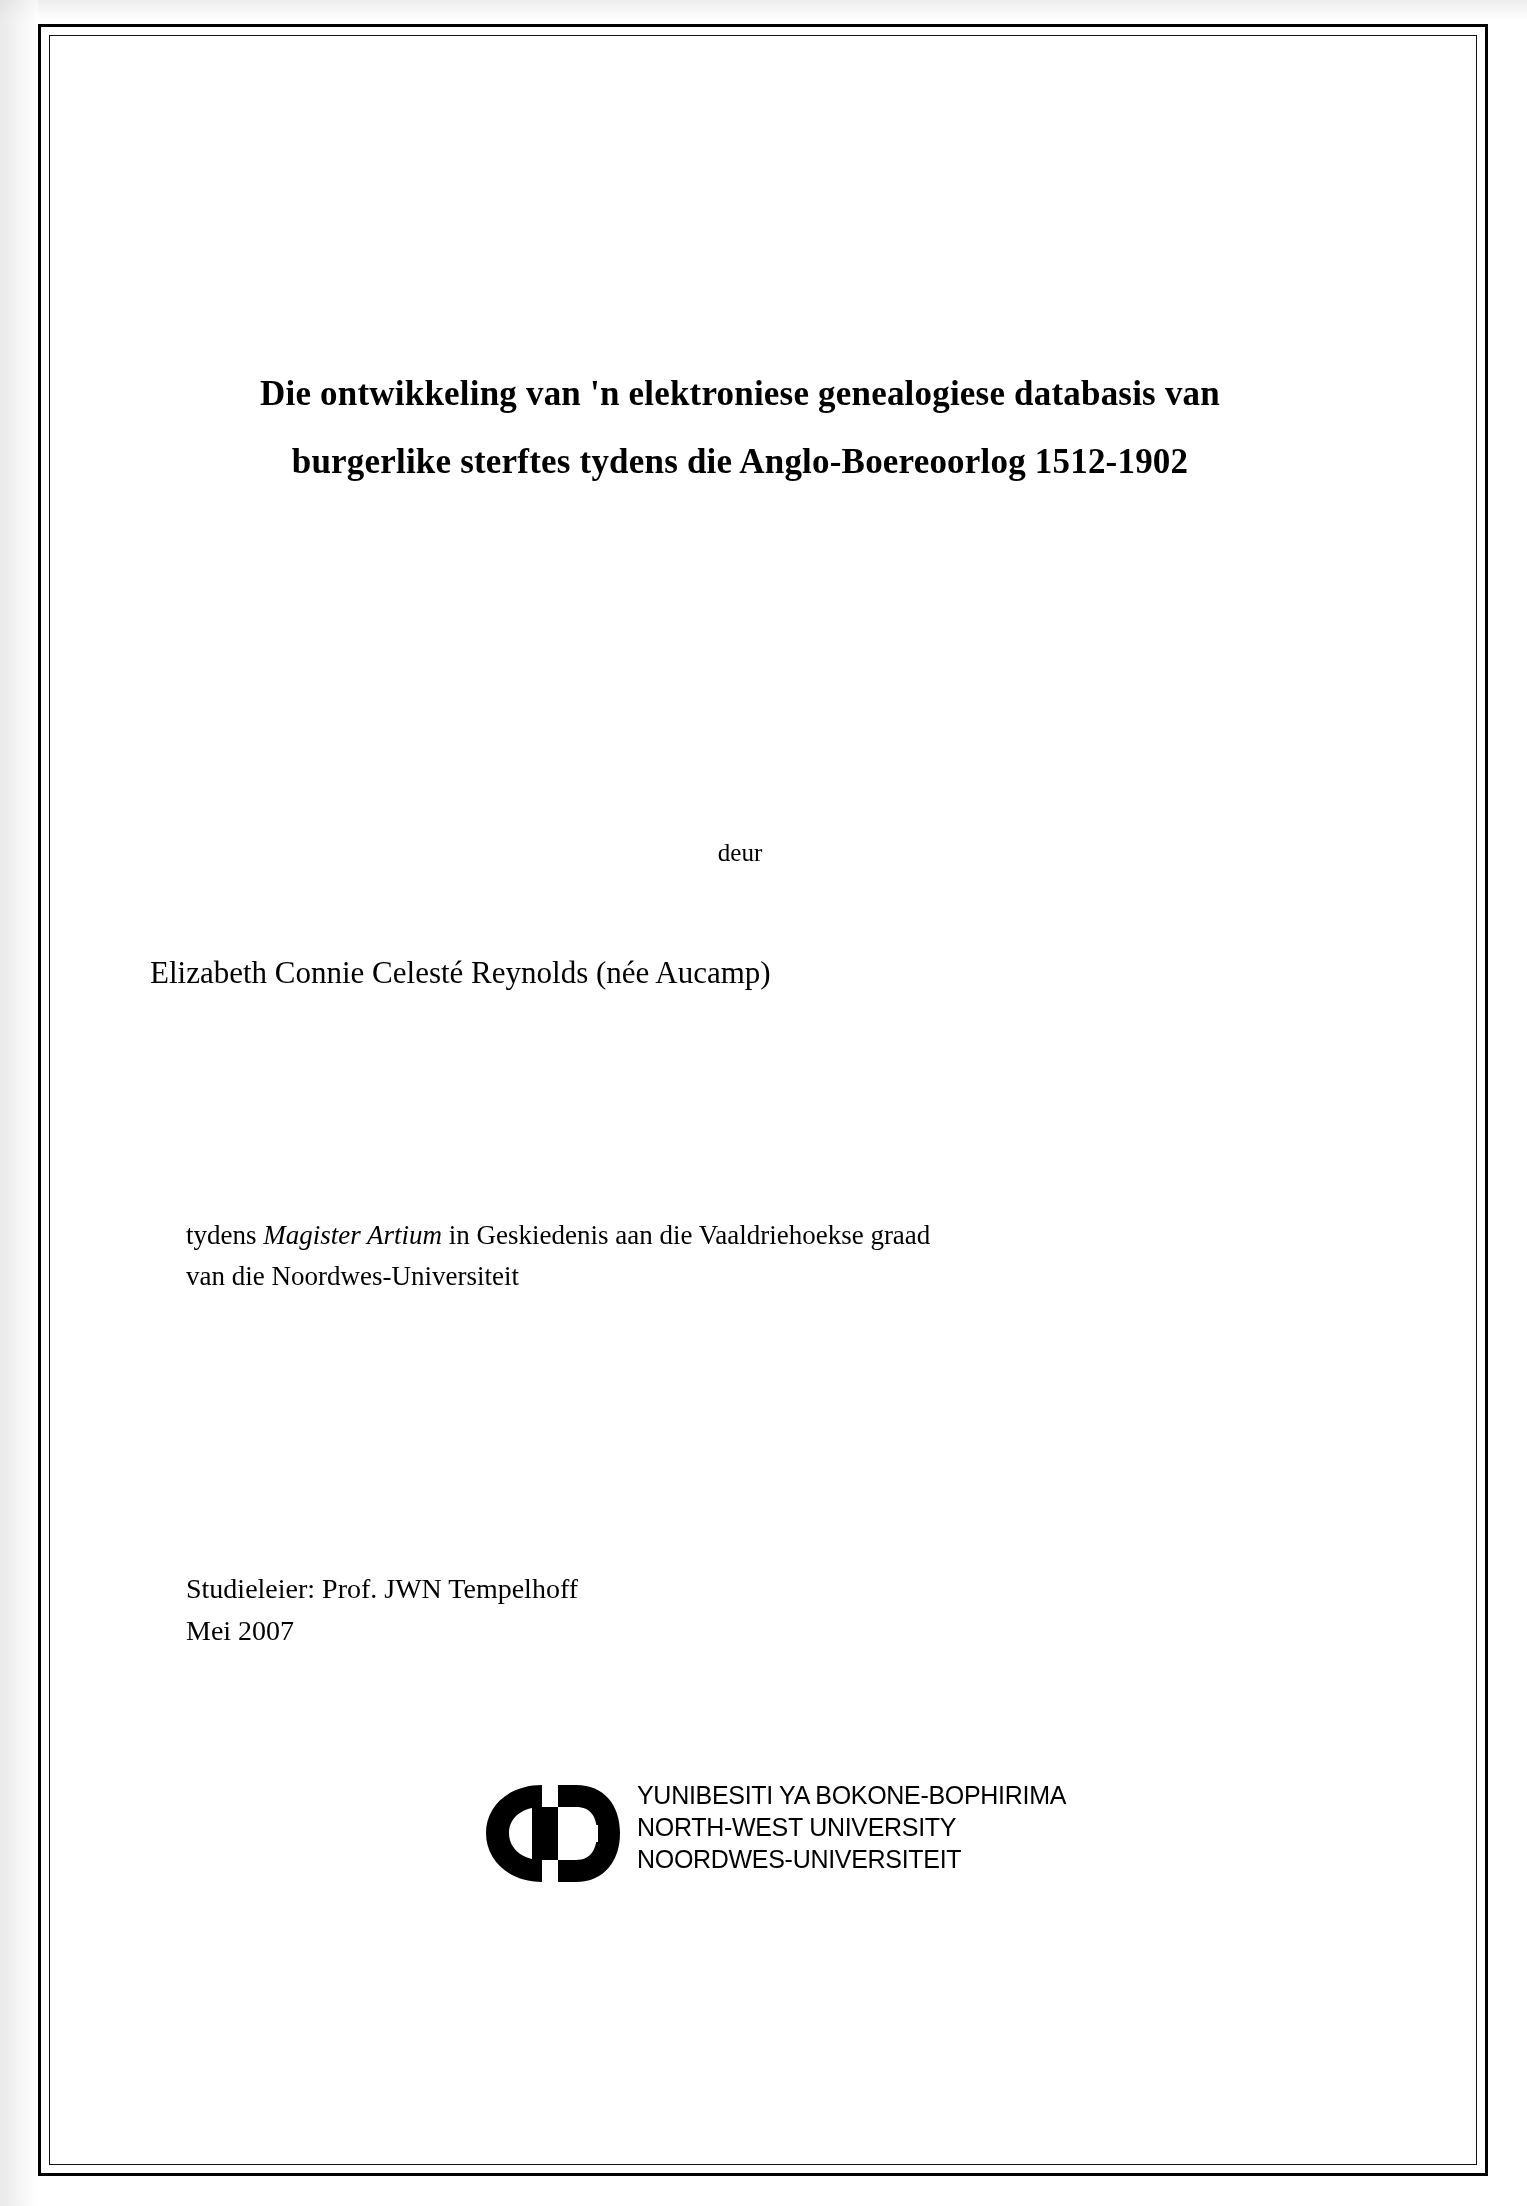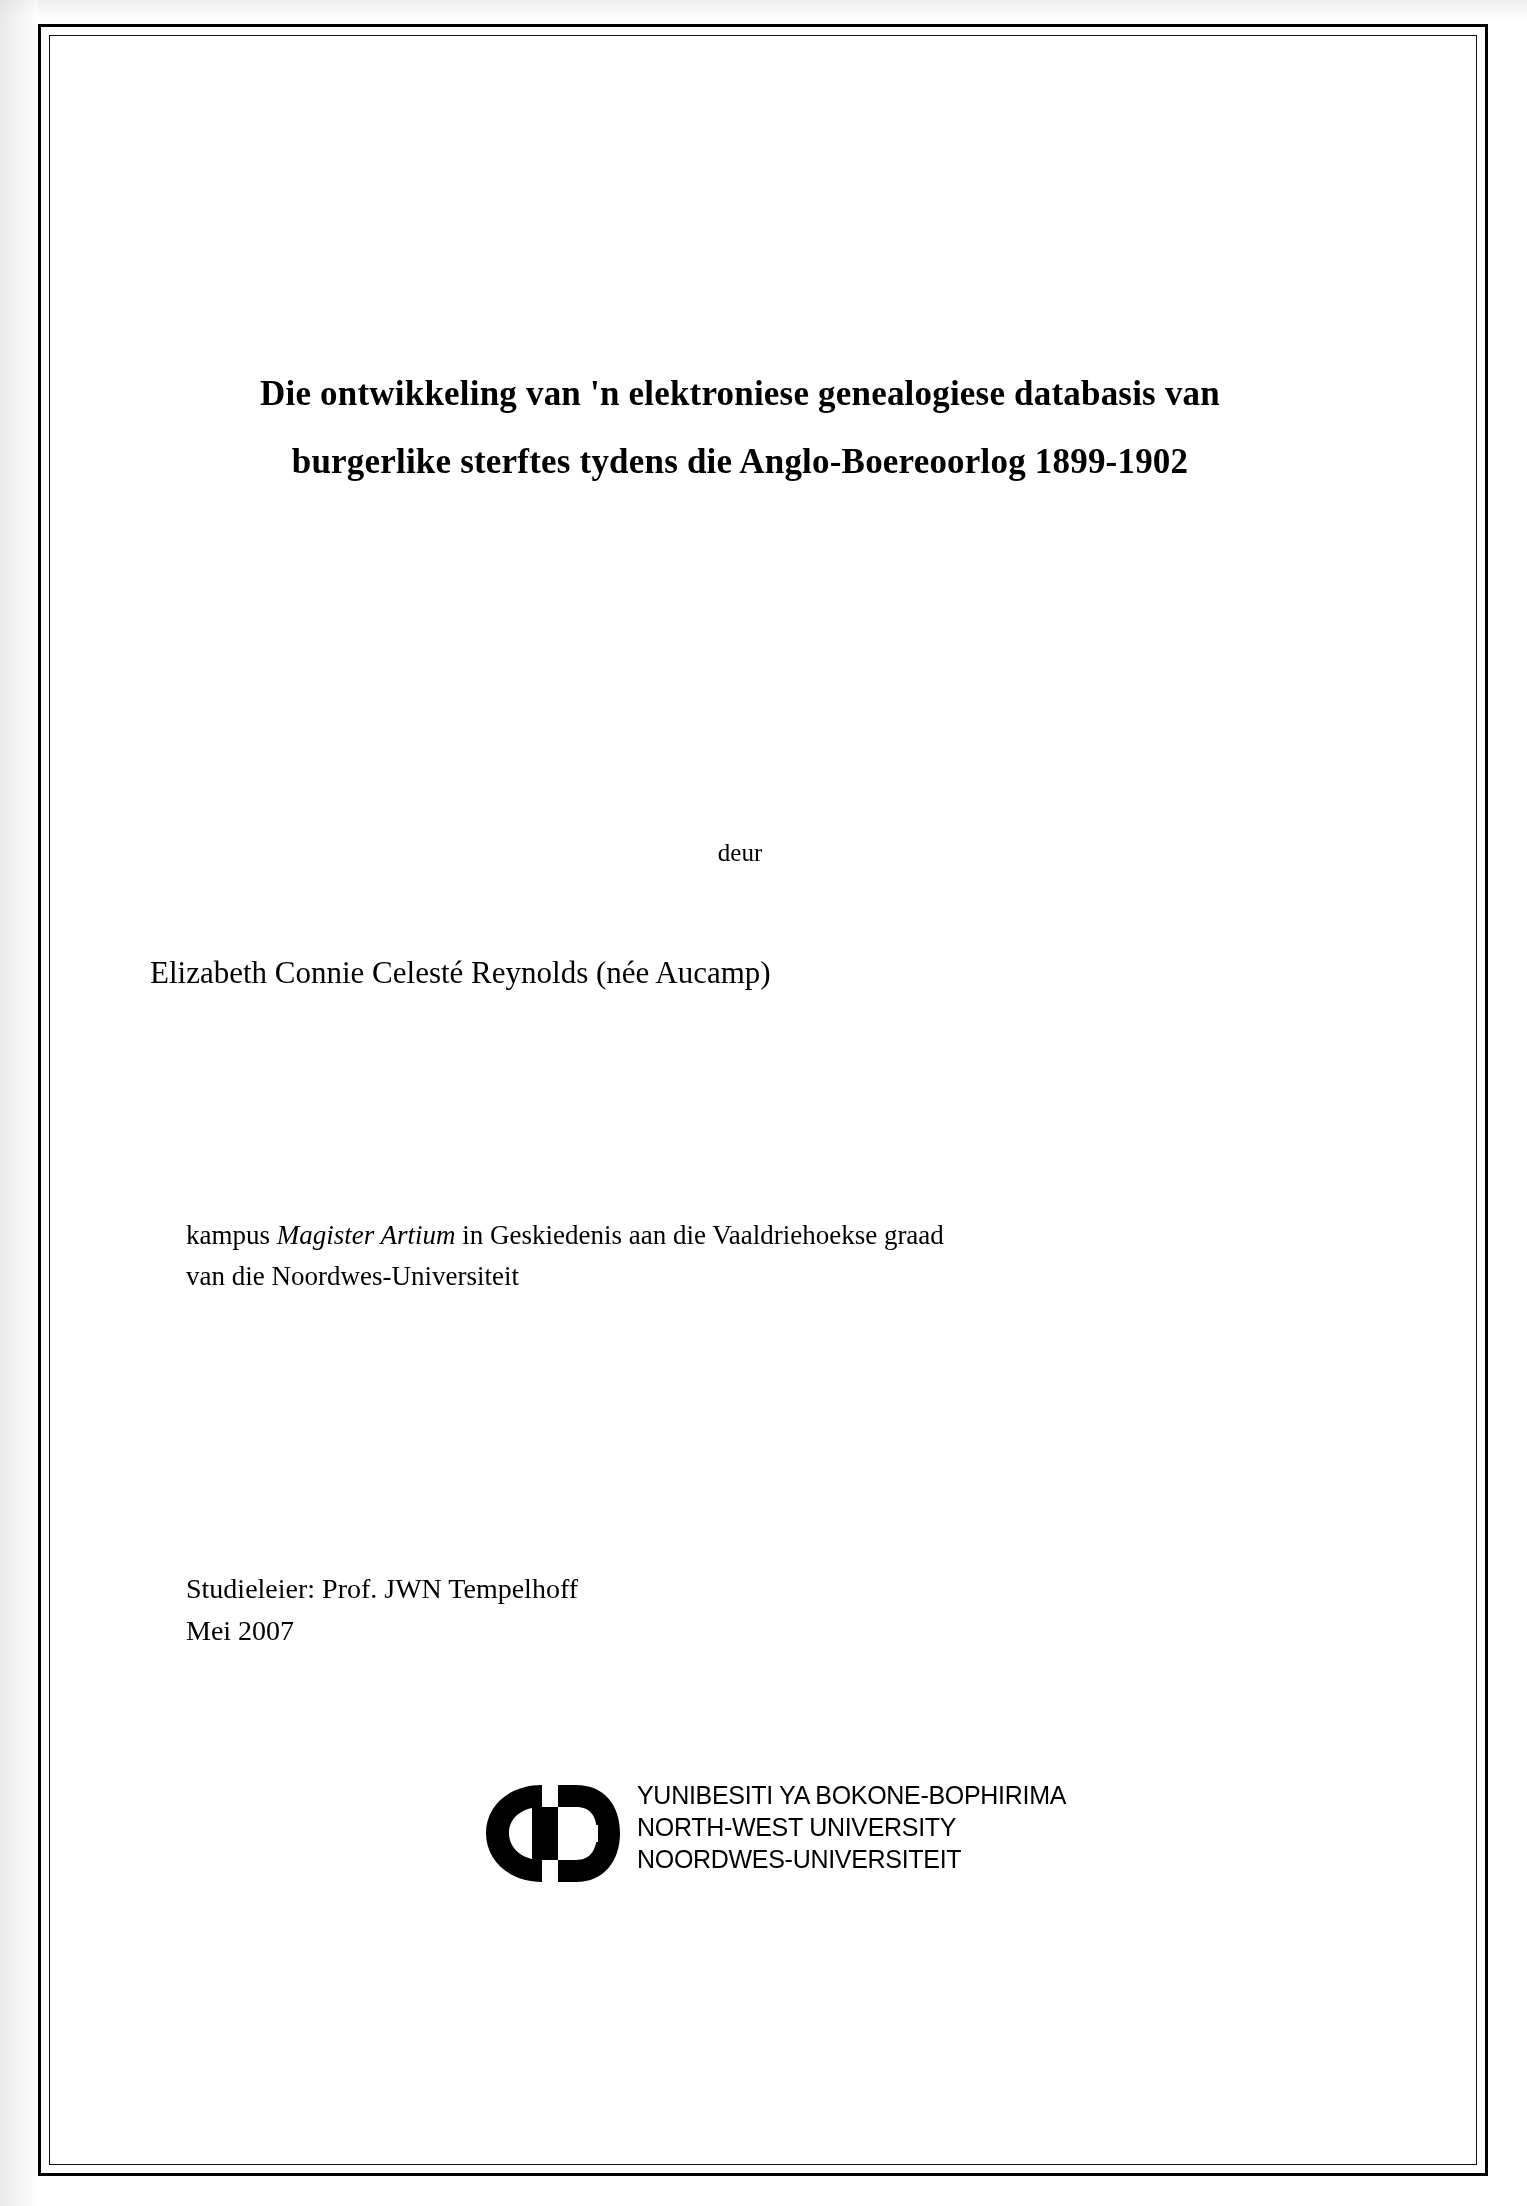--- a/index.html
+++ b/index.html
@@ -168,29 +168,29 @@
   <div class="scan-edge-left"></div>
 
   <div class="page-frame">
     <div class="page-frame-inner"></div>
   </div>
 
   <div class="content">
 
     <div class="title-block">
       <div class="title-line">Die ontwikkeling van 'n elektroniese genealogiese databasis van</div>
-      <div class="title-line">burgerlike sterftes tydens die Anglo-Boereoorlog 1899-1902</div>
+      <div class="title-line">burgerlike sterftes tydens die Anglo-Boereoorlog 1512-1902</div>
     </div>
 
     <div class="byline-label">deur</div>
 
     <div class="author">Elizabeth Connie Celesté Reynolds (née Aucamp)</div>
 
     <div class="statement">
-      <div class="plain"><span>kampus </span><i>Magister Artium</i><span> in Geskiedenis aan die Vaaldriehoekse graad</span></div>
+      <div class="plain"><span>tydens </span><i>Magister Artium</i><span> in Geskiedenis aan die Vaaldriehoekse graad</span></div>
       <div class="plain">van die Noordwes-Universiteit</div>
     </div>
 
     <div class="supervisor-block">
       <div>Studieleier: Prof. JWN Tempelhoff</div>
       <div>Mei 2007</div>
     </div>
 
     <div class="logo-area">
       <div class="logo-mark">

